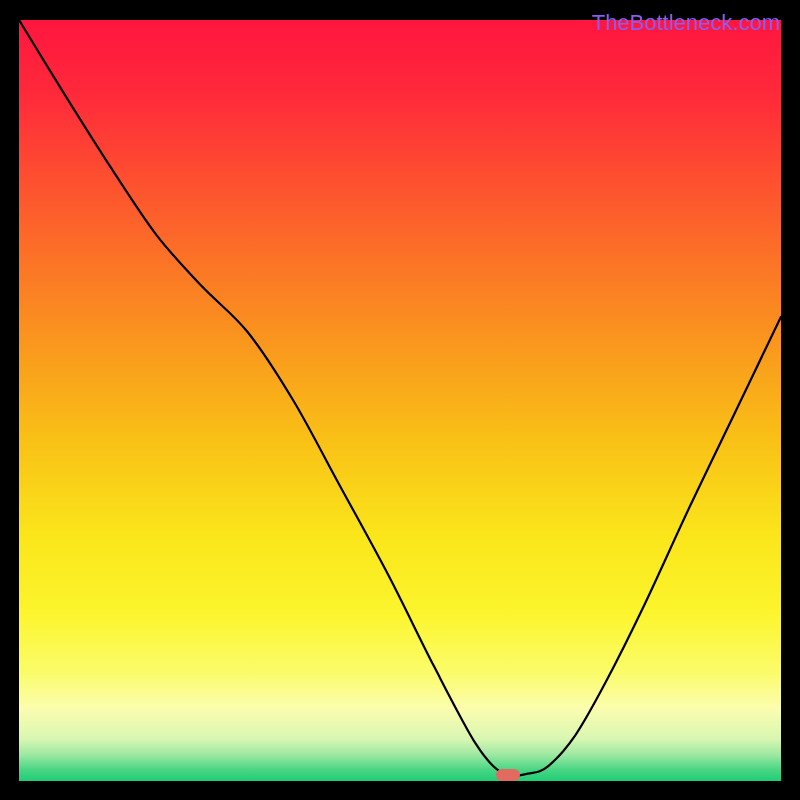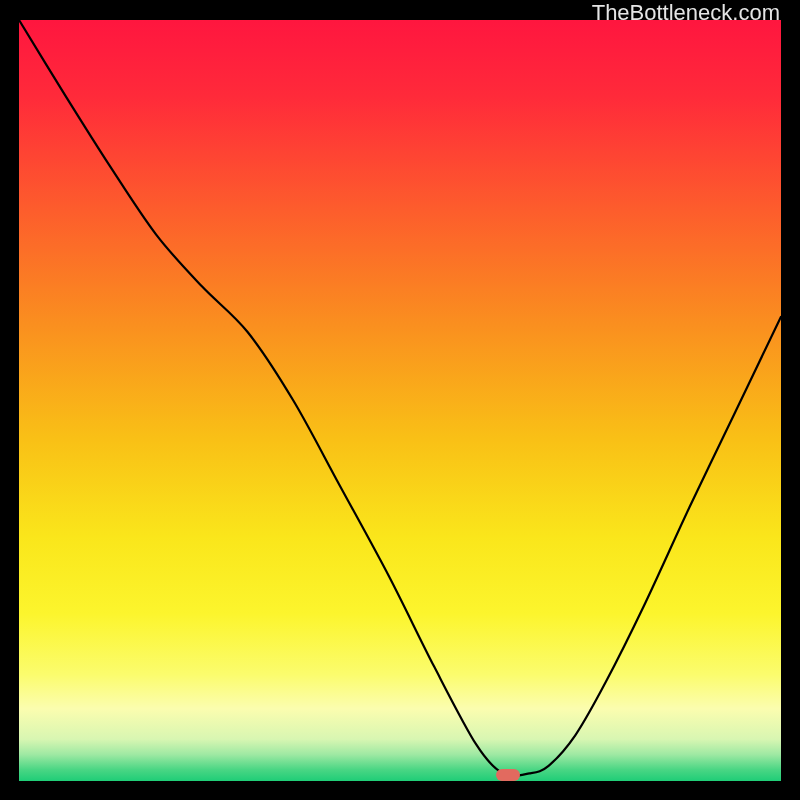--- a/index.html
+++ b/index.html
@@ -19,23 +19,23 @@
   .plot {
     position: absolute;
     left: 19px;
     top: 20px;
     width: 762px;
     height: 761px;
     overflow: hidden;
   }
   .watermark {
     position: absolute;
-    top: 0px;
+    top: 10px;
     right: 20px;
-    color: #e5e5e5;
+    color: #8b5cf6;
     font-family: Arial, Helvetica, sans-serif;
     font-size: 22px;
     font-weight: 500;
     letter-spacing: 0px;
   }
   svg.gradient {
     position: absolute;
     left: 0; top: 0;
     width: 762px; height: 761px;
   }

